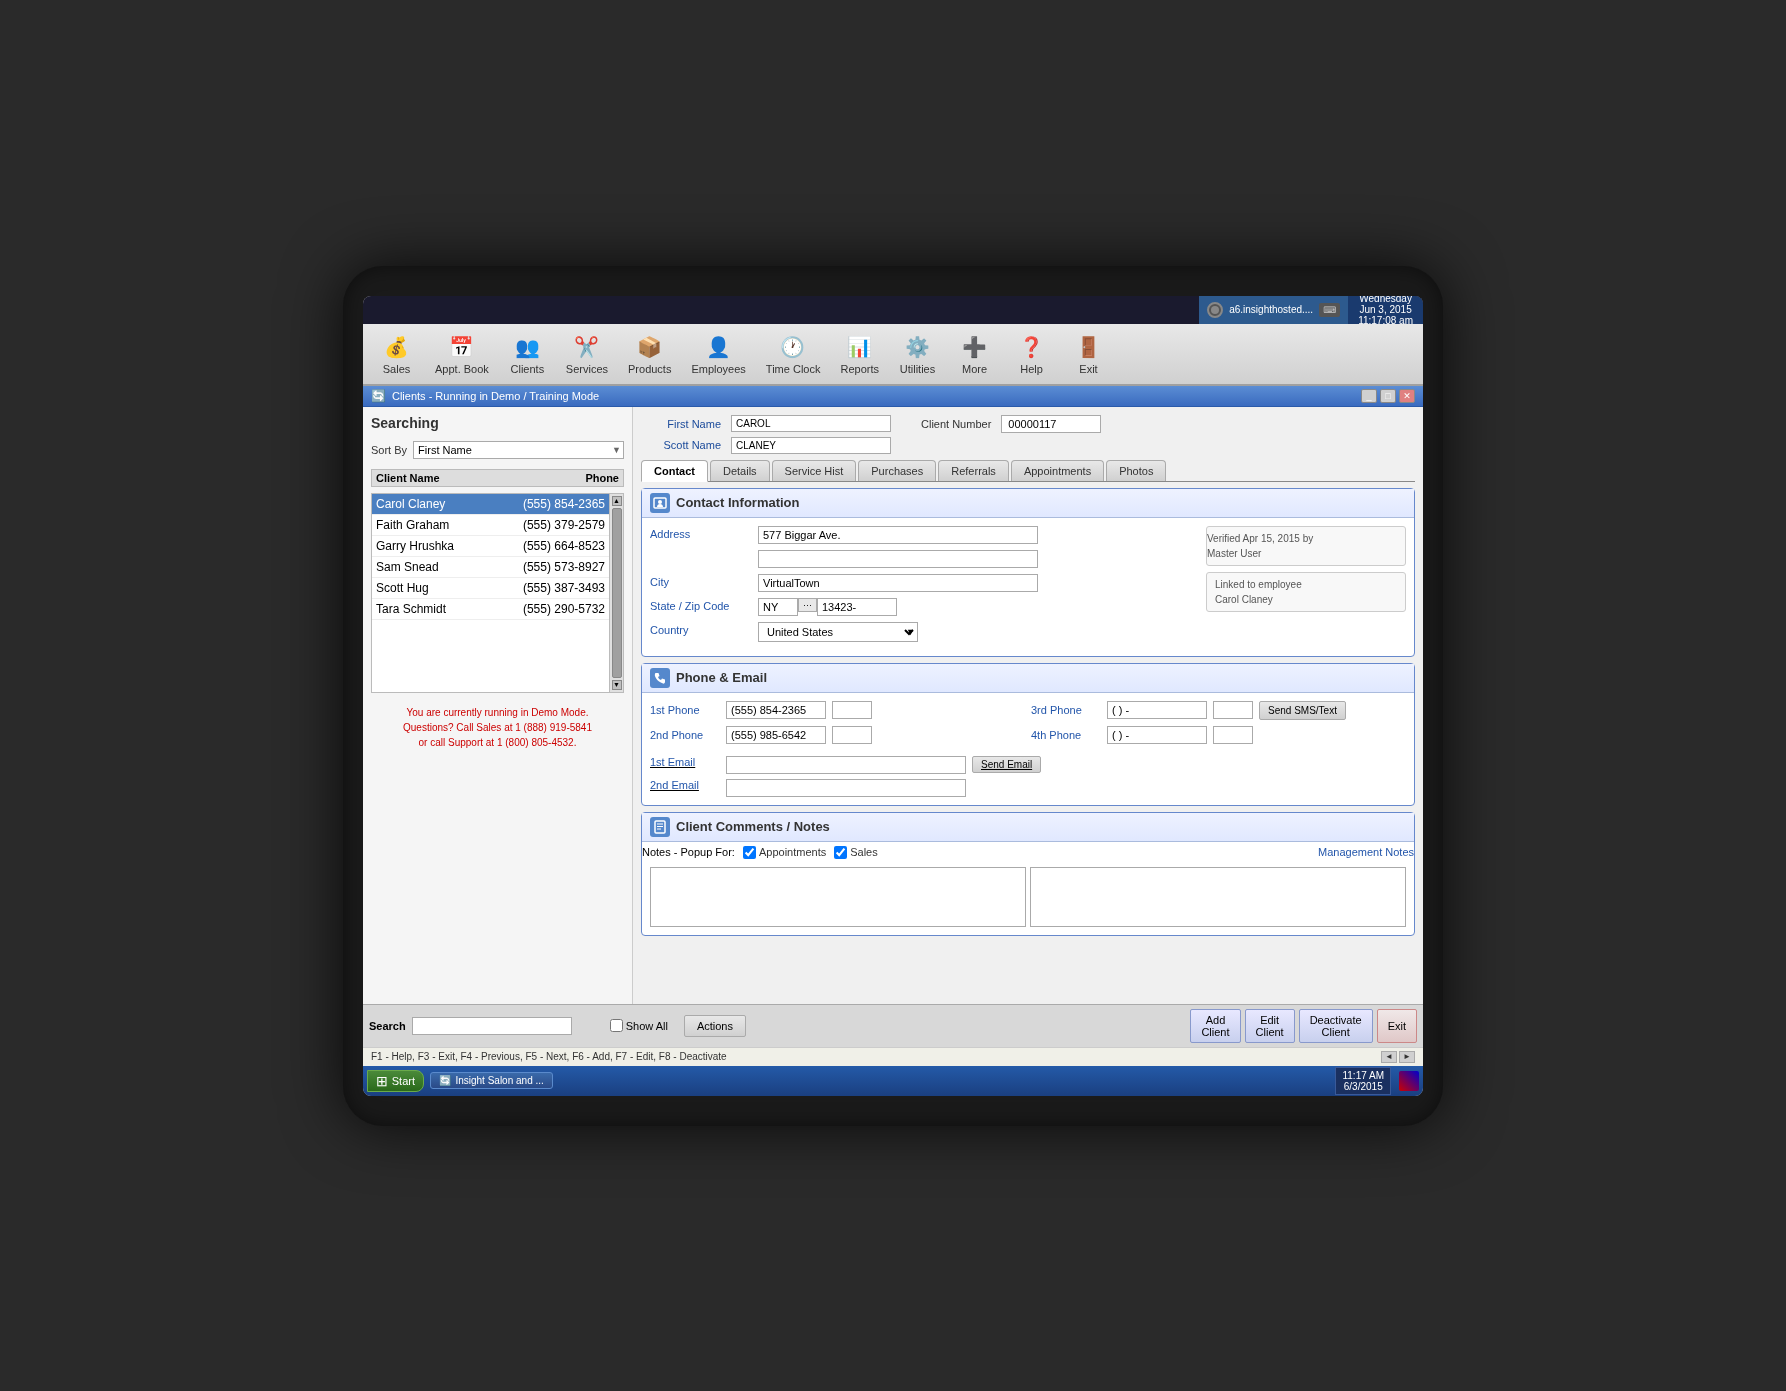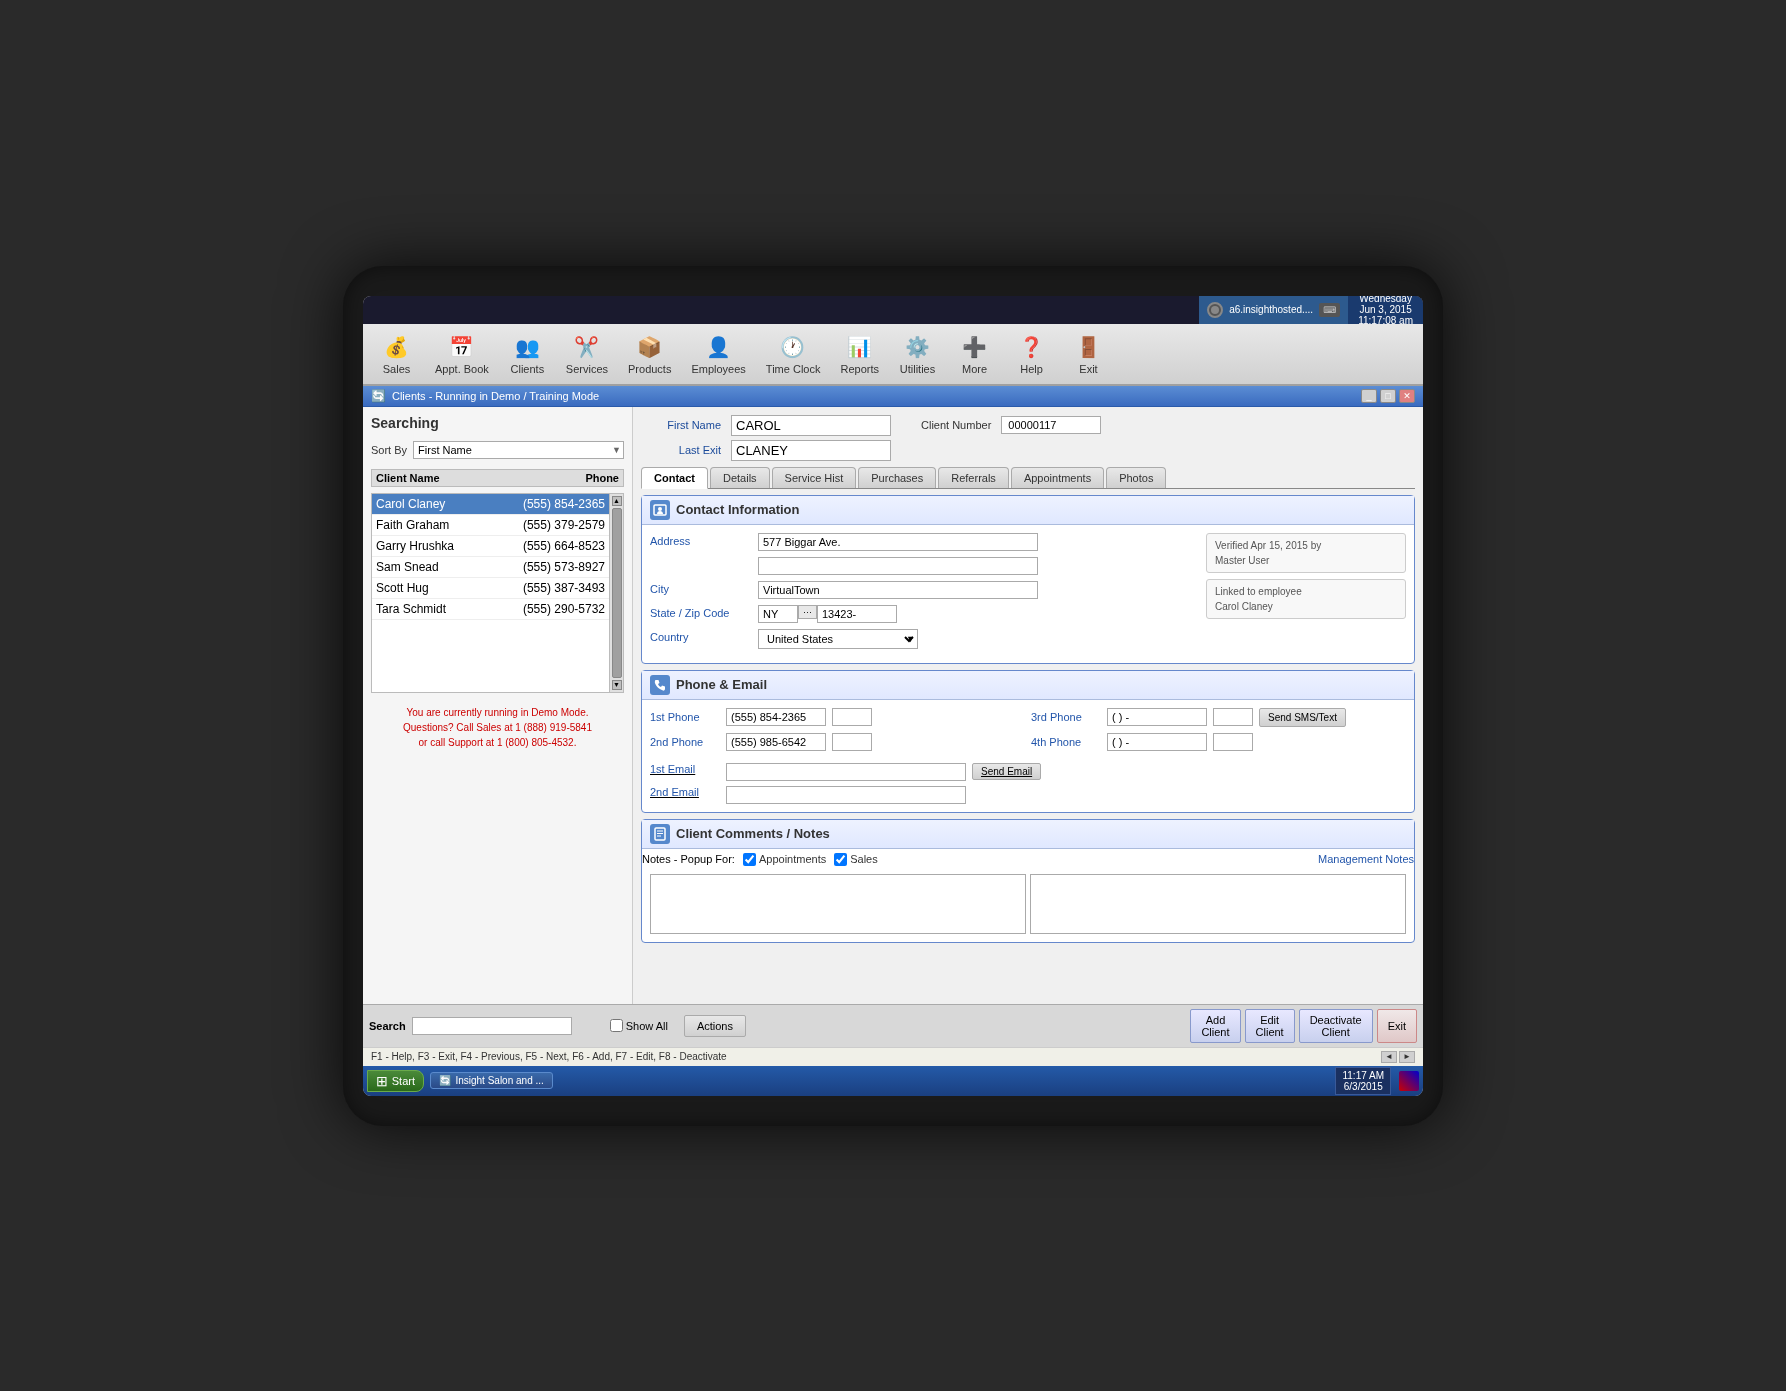--- a/index.html
+++ b/index.html
@@ -215,21 +215,21 @@
     }
     .form-label {
       font-size: 11px;
       color: #1a4a9a;
       width: 80px;
       text-align: right;
     }
     .form-input {
       border: 1px solid #aaa;
       padding: 2px 4px;
-      font-size: 13px;
+      font-size: 10px;
       background: white;
       width: 160px;
     }
     .client-num-label { font-size: 11px; color: #333; margin-left: 20px; }
     .client-num-value { font-size: 11px; border: 1px solid #aaa; padding: 2px 6px; background: white; width: 100px; }
     
     .tabs {
       display: flex;
       gap: 2px;
       margin-bottom: 0;
@@ -304,21 +304,21 @@
       padding: 2px 4px;
       font-size: 11px;
       background: white;
       width: 200px;
     }
     .field-input-wide { width: 280px; }
     .address-note {
       font-size: 10px;
       color: #555;
       border: 1px solid #ccc;
-      padding: 4px 8px;
+      padding: 4px 0;
       background: #f8f8f8;
       border-radius: 3px;
       margin-left: auto;
       width: 200px;
       line-height: 1.5;
     }
     .state-zip-row {
       display: flex;
       align-items: flex-start;
     }
@@ -702,21 +702,21 @@
 
       <div class="right-panel">
 
         <div class="form-row" style="margin-bottom:4px;">
           <span class="form-label">First Name</span>
           <input class="form-input" type="text" value="CAROL" style="">
           <span class="client-num-label">Client Number</span>
           <input class="client-num-value" type="text" value="00000117" style="">
         </div>
         <div class="form-row" style="margin-bottom:6px;">
-          <span class="form-label">Last Exit</span>
+          <span class="form-label">Scott Name</span>
           <input class="form-input" type="text" value="CLANEY" style="">
         </div>
 
         <div class="tabs">
           <div class="tab active">Contact</div>
           <div class="tab">Details</div>
           <div class="tab">Service Hist</div>
           <div class="tab">Purchases</div>
           <div class="tab">Referrals</div>
           <div class="tab">Appointments</div>

